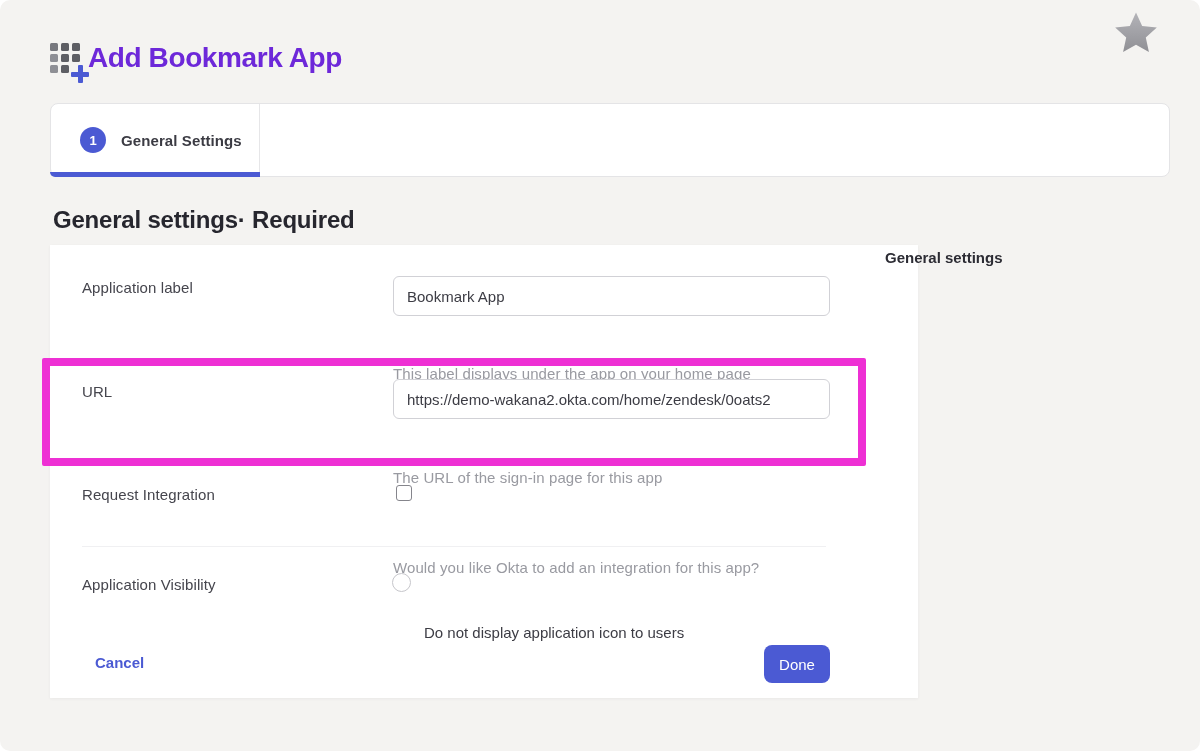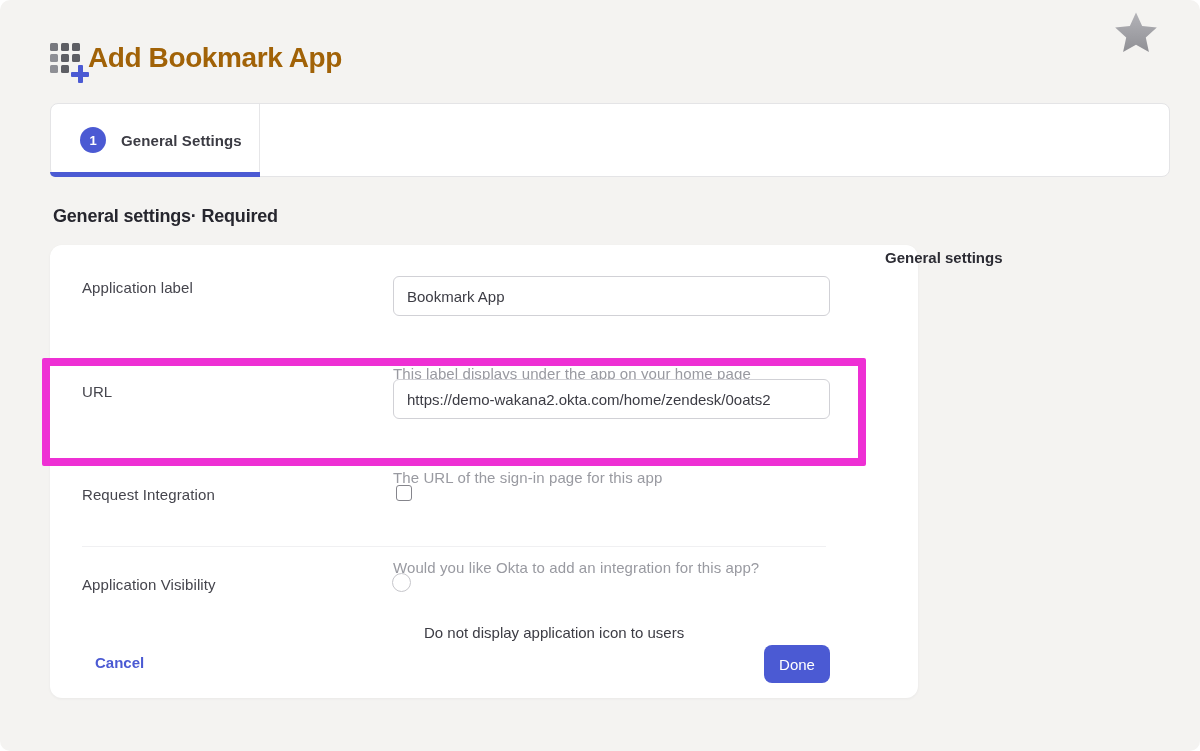--- a/index.html
+++ b/index.html
@@ -40,21 +40,21 @@
   }
   .app-icon .plus::before, .app-icon .plus::after {
     content: ""; position: absolute; background: #4b5ad3; border-radius: 1px;
   }
   .app-icon .plus::before { left: 0; top: 7px; width: 18px; height: 4.5px; }
   .app-icon .plus::after  { left: 7px; top: 0; width: 4.5px; height: 18px; }
 
   .page-title {
     position: absolute; left: 88px; top: 42px;
     font-size: 28px; font-weight: 600; letter-spacing: -0.4px;
-    color: #a16207;
+    color: #6d28d9;
   }
   .star { position: absolute; left: 1111px; top: 8px; width: 50px; height: 50px; cursor: pointer; }
 
   
   .tabbar {
     position: absolute; left: 50px; top: 103px;
     width: 1120px; height: 74px;
     background: #ffffff;
     border: 1px solid #e4e4e6;
     border-radius: 8px;
@@ -77,30 +77,30 @@
     width: 26px; height: 26px; border-radius: 50%;
     background: #4b5ad3; color: #ffffff;
     display: flex; align-items: center; justify-content: center;
     font-size: 13px; font-weight: 700; flex: 0 0 auto;
   }
   .tab .tab-label { font-size: 15px; font-weight: 700; color: #3b3b43; letter-spacing: 0.1px; }
 
   
   .section-heading {
     position: absolute; left: 53px; top: 206px;
-    font-size: 18px; font-weight: 600; letter-spacing: -0.2px;
+    font-size: 24px; font-weight: 600; letter-spacing: -0.2px;
     color: #26262e;
   }
 
   
   .card {
     position: absolute; left: 50px; top: 245px;
     width: 868px; height: 453px;
     background: #ffffff;
-    border-radius: 12px;
+    border-radius: 0;
     box-shadow: 0 1px 3px rgba(40,40,50,0.05);
   }
   .field-label {
     position: absolute; left: 32px;
     font-size: 15px; color: #45454d; letter-spacing: 0.1px;
   }
   .text-input {
     position: absolute; left: 343px;
     width: 437px; height: 40px;
     border: 1px solid #d1d1d6; border-radius: 6px;

